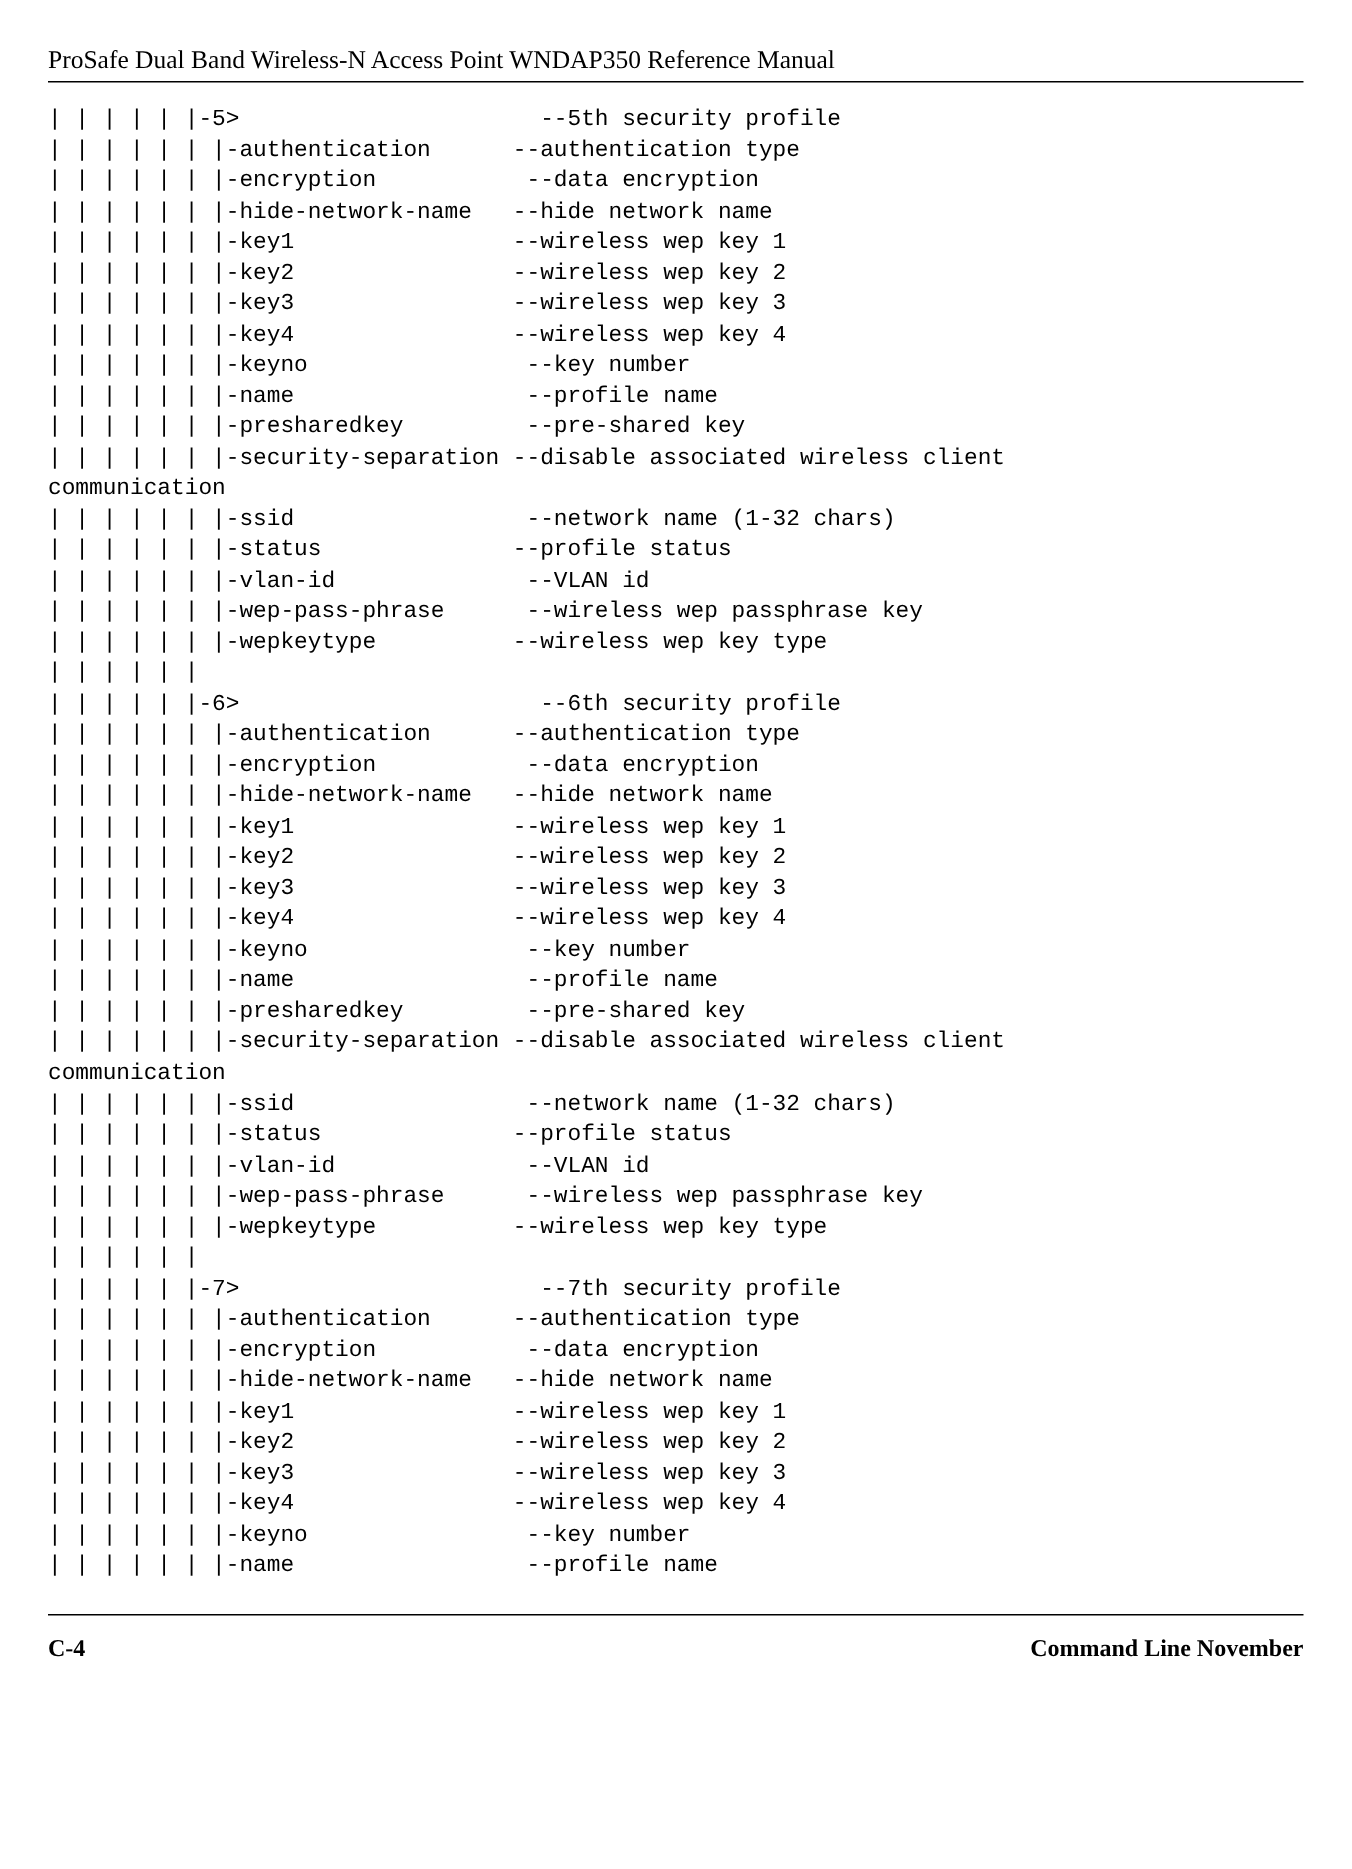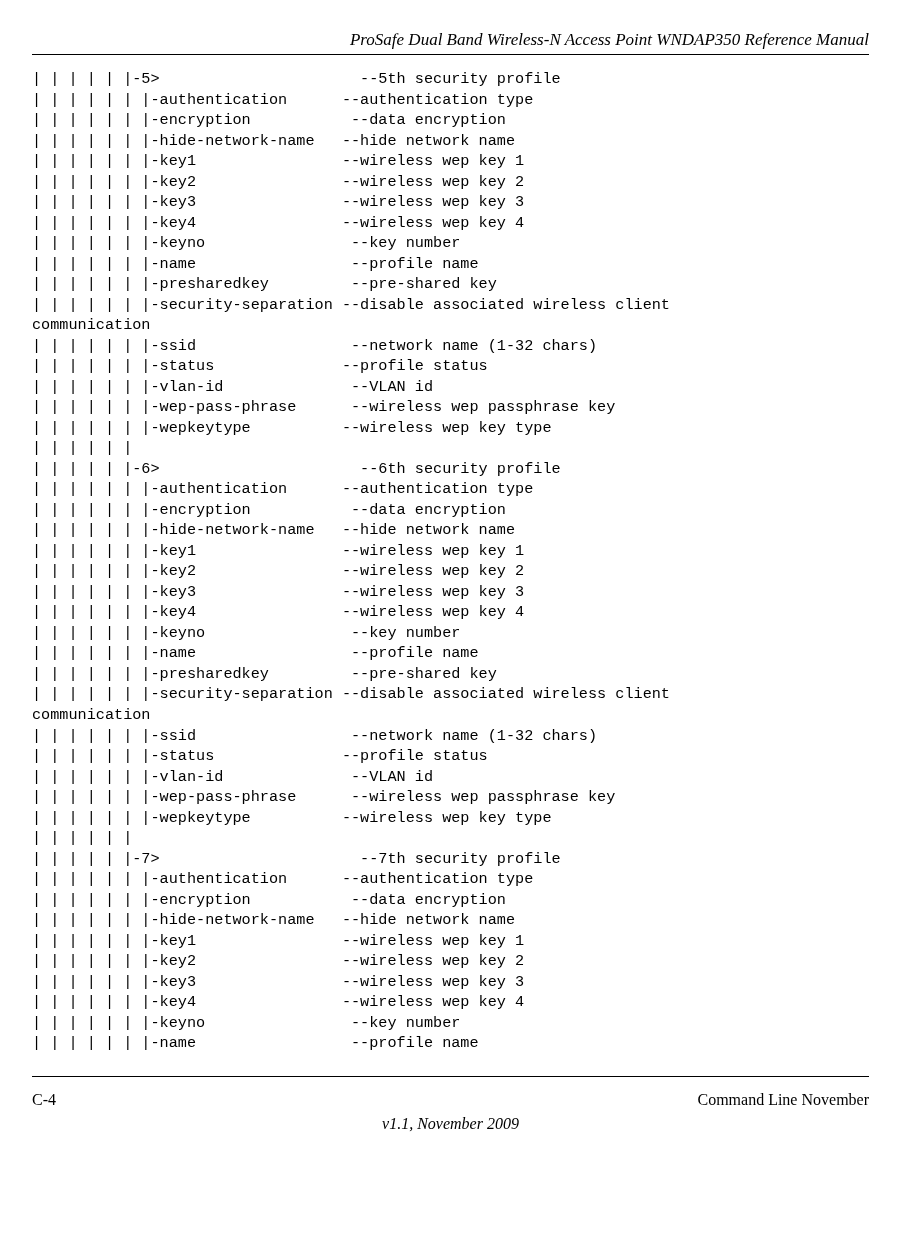--- a/index.html
+++ b/index.html
@@ -5,43 +5,42 @@
   body {
     font-family: "Times New Roman", Times, serif;
     font-size: 16px;
     margin: 0;
     padding: 30px 32px 20px 32px;
     width: 837px;
     color: #000;
     background: #fff;
   }
   .header-title {
-    font-style: italic;
     font-size: 17px;
     margin-bottom: 4px;
-    text-align: right;
   }
   hr {
     border: none;
     border-top: 1px solid #000;
     margin: 0 0 14px 0;
   }
   .main-block {
     font-family: "Courier New", Courier, monospace;
     font-size: 15.2px;
     white-space: pre;
     line-height: 1.35;
     margin-bottom: 22px;
   }
   .footer {
     font-size: 16px;
   }
   .footer-row {
     display: flex;
     justify-content: space-between;
+    font-weight: bold;
   }
   .footer-version {
     text-align: center;
     font-style: italic;
     margin-top: 6px;
   }
 </style>
 </head>
 <body>
 
@@ -96,14 +95,13 @@
 | | | | | | |-key4                --wireless wep key 4
 | | | | | | |-keyno                --key number
 | | | | | | |-name                 --profile name</div>
 
 <hr>
 <div class="footer">
   <div class="footer-row">
     <span>C-4</span>
     <span>Command Line November</span>
   </div>
-  <div class="footer-version">v1.1, November 2009</div>
 </div>
 
 </body></html>

